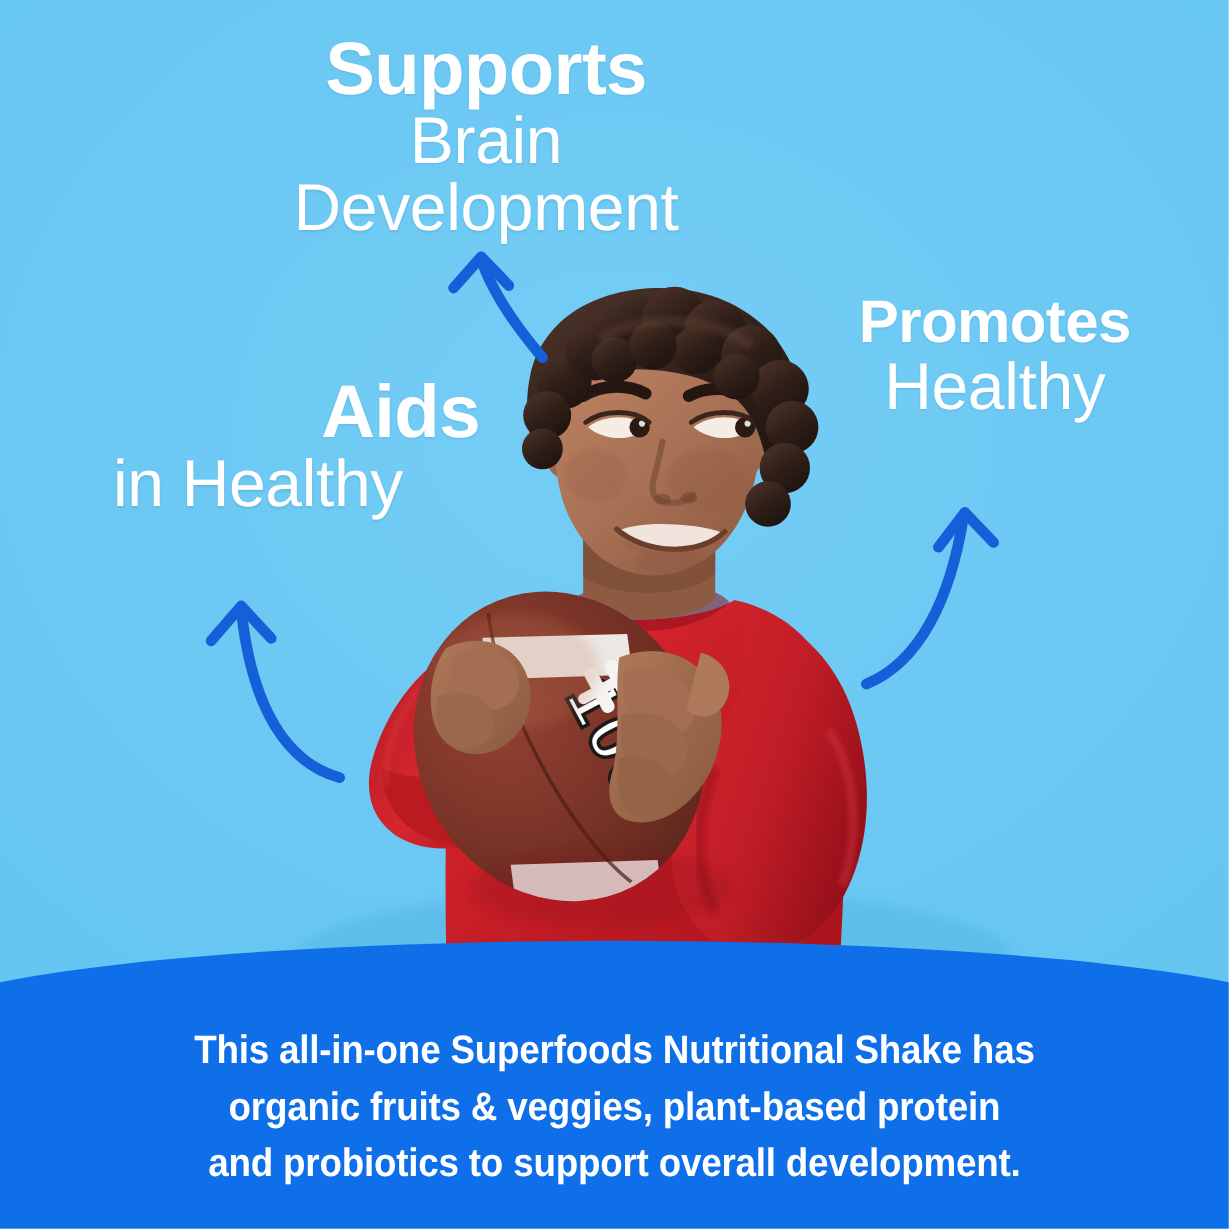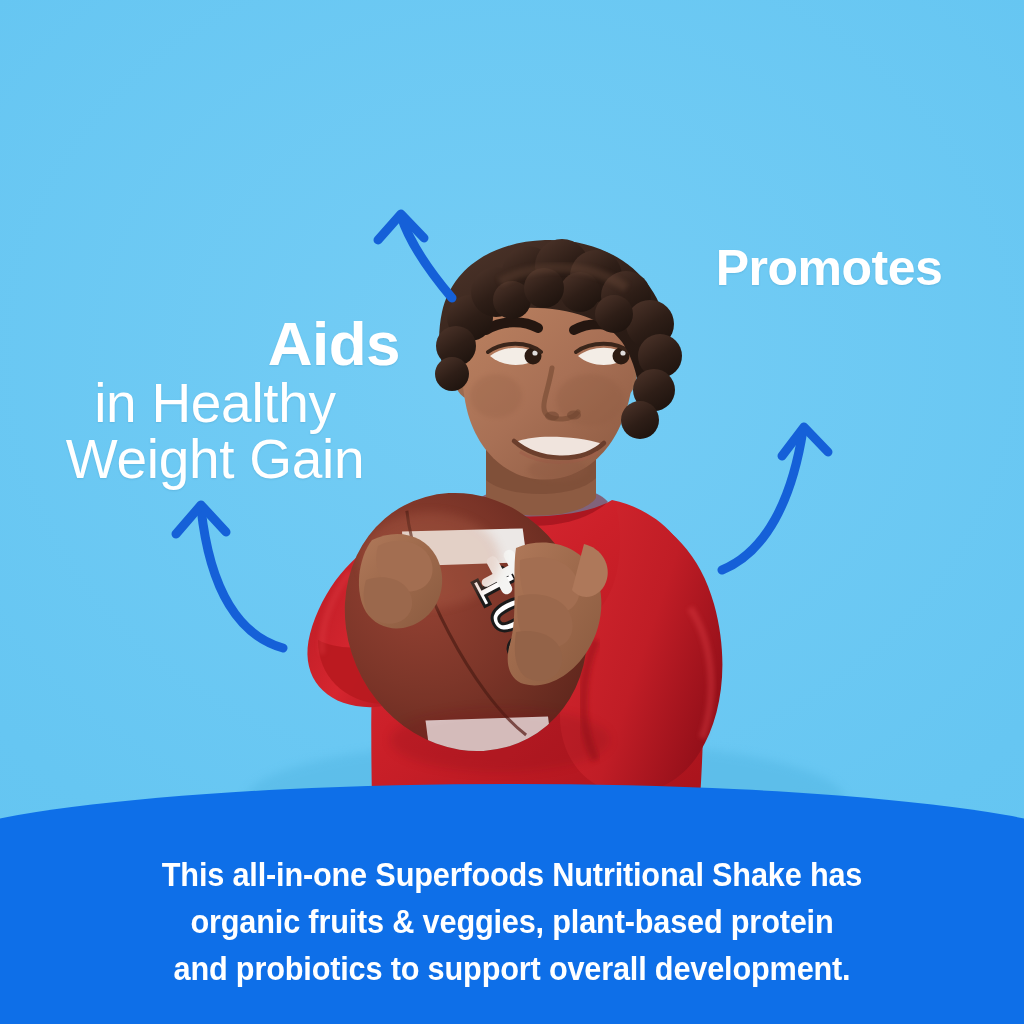--- a/index.html
+++ b/index.html
@@ -335,29 +335,34 @@
         <path d="M176 534 L 201 505 L 226 532"></path>
       </g>
 
       <g>
         <path d="M722 570 C 766 552, 792 500, 803 430"></path>
         <path d="M782 456 L 804 427 L 828 452"></path>
       </g>
     </g>
   </svg>
 
+  <div class="benefit" id="benefit-brain">
+    <span class="lead">Supports</span>
+    <span class="rest">Brain</span>
+    <span class="rest">Development</span>
+  </div>
 
   <div class="benefit" id="benefit-weight">
     <span class="lead">Aids</span>
     <span class="rest">in Healthy</span>
-    <span class="rest">Weight Gain</span>
   </div>
 
   <div class="benefit" id="benefit-digestion">
     <span class="lead">Promotes</span>
+    <span class="rest">Healthy</span>
   </div>
 
   <div id="banner">
     <div id="banner-shape"></div>
     <div id="banner-text">
       <span class="bline">This all-in-one Superfoods Nutritional Shake has</span>
       <span class="bline">organic fruits &amp; veggies, plant-based protein</span>
       <span class="bline">and probiotics to support overall development.</span>
     </div>
   </div>

